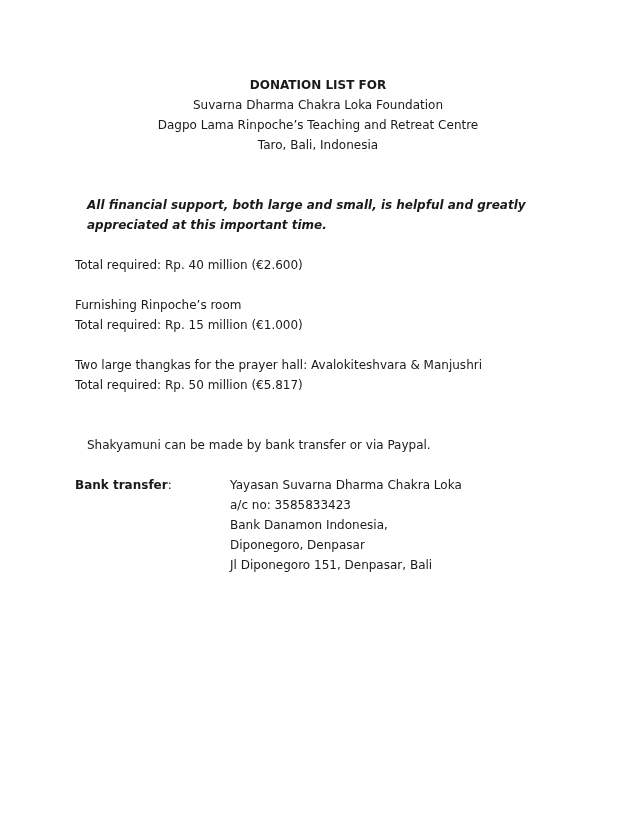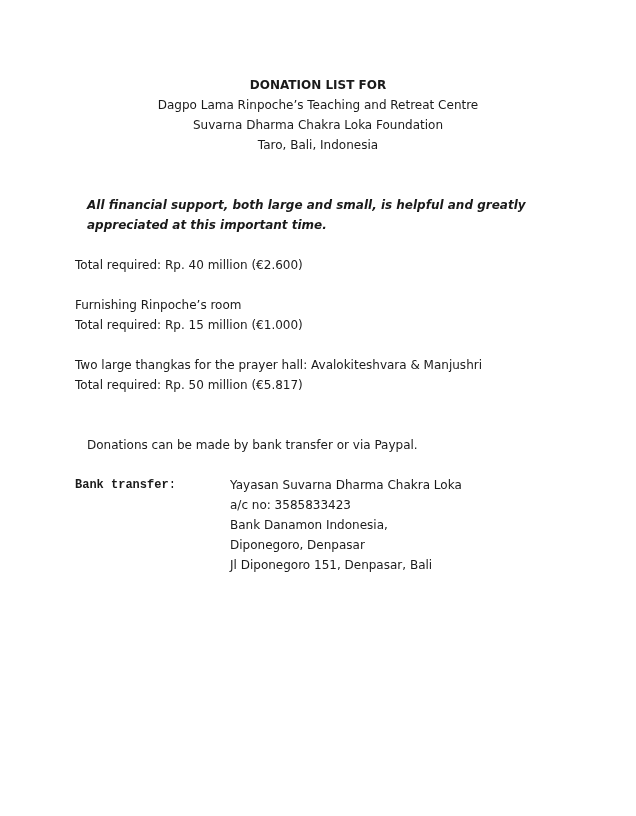--- a/index.html
+++ b/index.html
@@ -34,34 +34,33 @@
   .item { margin: 0 0 20px 0; }
   .mt-extra { margin-top: 40px; }
   .bank-row {
     display: flex;
     align-items: flex-start;
   }
   .bank-label {
     width: 155px;
     flex: 0 0 155px;
     white-space: nowrap;
-    font-family: Liberation Mono, monospace;
   }
   .bank-lines { flex: 1 1 auto; }
   .bank-lines div { white-space: nowrap; }
 </style>
 </head>
 <body>
 
 <div class="page">
 
   <div class="header center">
     <div class="bold">DONATION LIST FOR</div>
+    <div>Suvarna Dharma Chakra Loka Foundation</div>
     <div>Dagpo Lama Rinpoche’s Teaching and Retreat Centre</div>
-    <div>Suvarna Dharma Chakra Loka Foundation</div>
     <div>Taro, Bali, Indonesia</div>
   </div>
 
   <p class="bold-italic">All financial support, both large and small, is helpful and greatly appreciated at this important time.</p>
 
 
   <div class="item">
     <div>Total required: Rp. 40 million (€2.600)</div>
   </div>
 
@@ -69,21 +68,21 @@
     <div>Furnishing Rinpoche’s room</div>
     <div>Total required: Rp. 15 million (€1.000)</div>
   </div>
 
 
   <div class="item">
     <div>Two large thangkas for the prayer hall: Avalokiteshvara &amp; Manjushri</div>
     <div>Total required: Rp. 50 million (€5.817)</div>
   </div>
 
-  <p class="mt-extra">Donations can be made by bank transfer or via Paypal.</p>
+  <p class="mt-extra">Shakyamuni can be made by bank transfer or via Paypal.</p>
 
   <div class="bank-row">
     <div class="bank-label"><span class="bold">Bank transfer</span><span>:</span></div>
     <div class="bank-lines">
       <div>Yayasan Suvarna Dharma Chakra Loka</div>
       <div>a/c no: 3585833423</div>
       <div>Bank Danamon Indonesia,</div>
       <div>Diponegoro, Denpasar</div>
       <div>Jl Diponegoro 151, Denpasar, Bali</div>
       <div>Indonesia</div>

